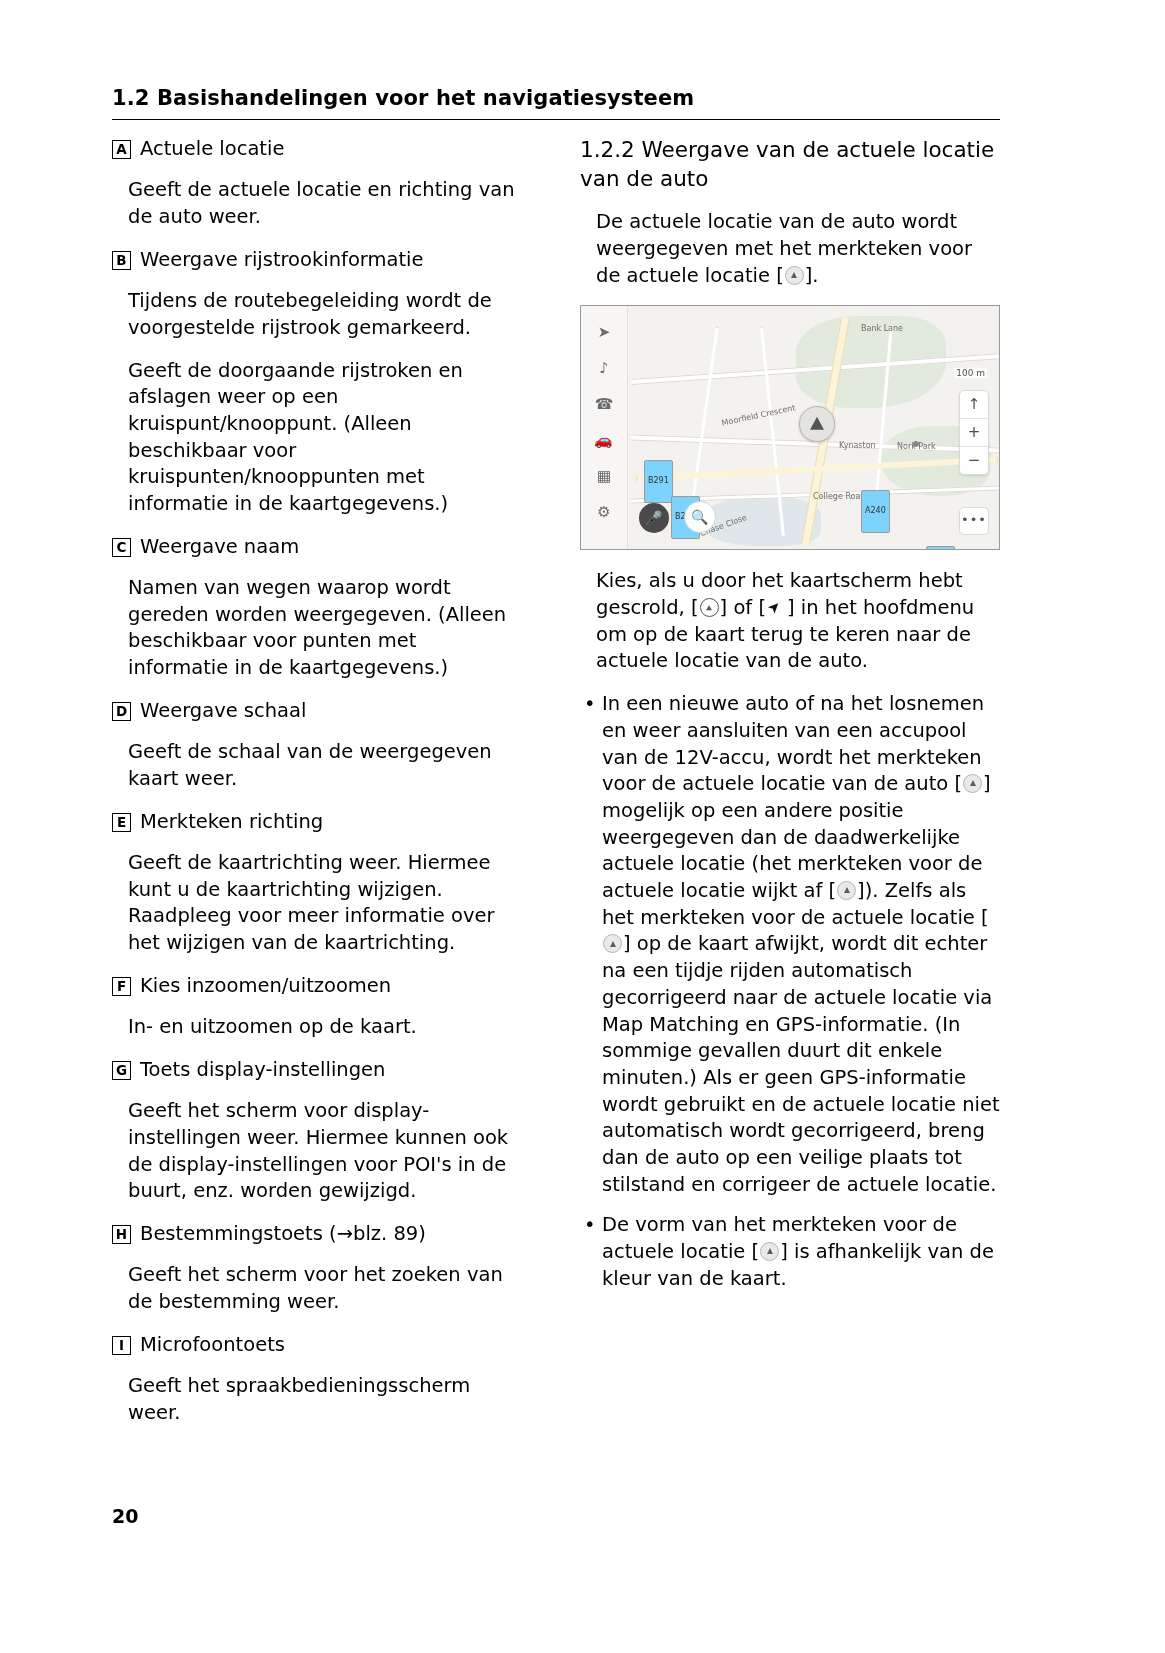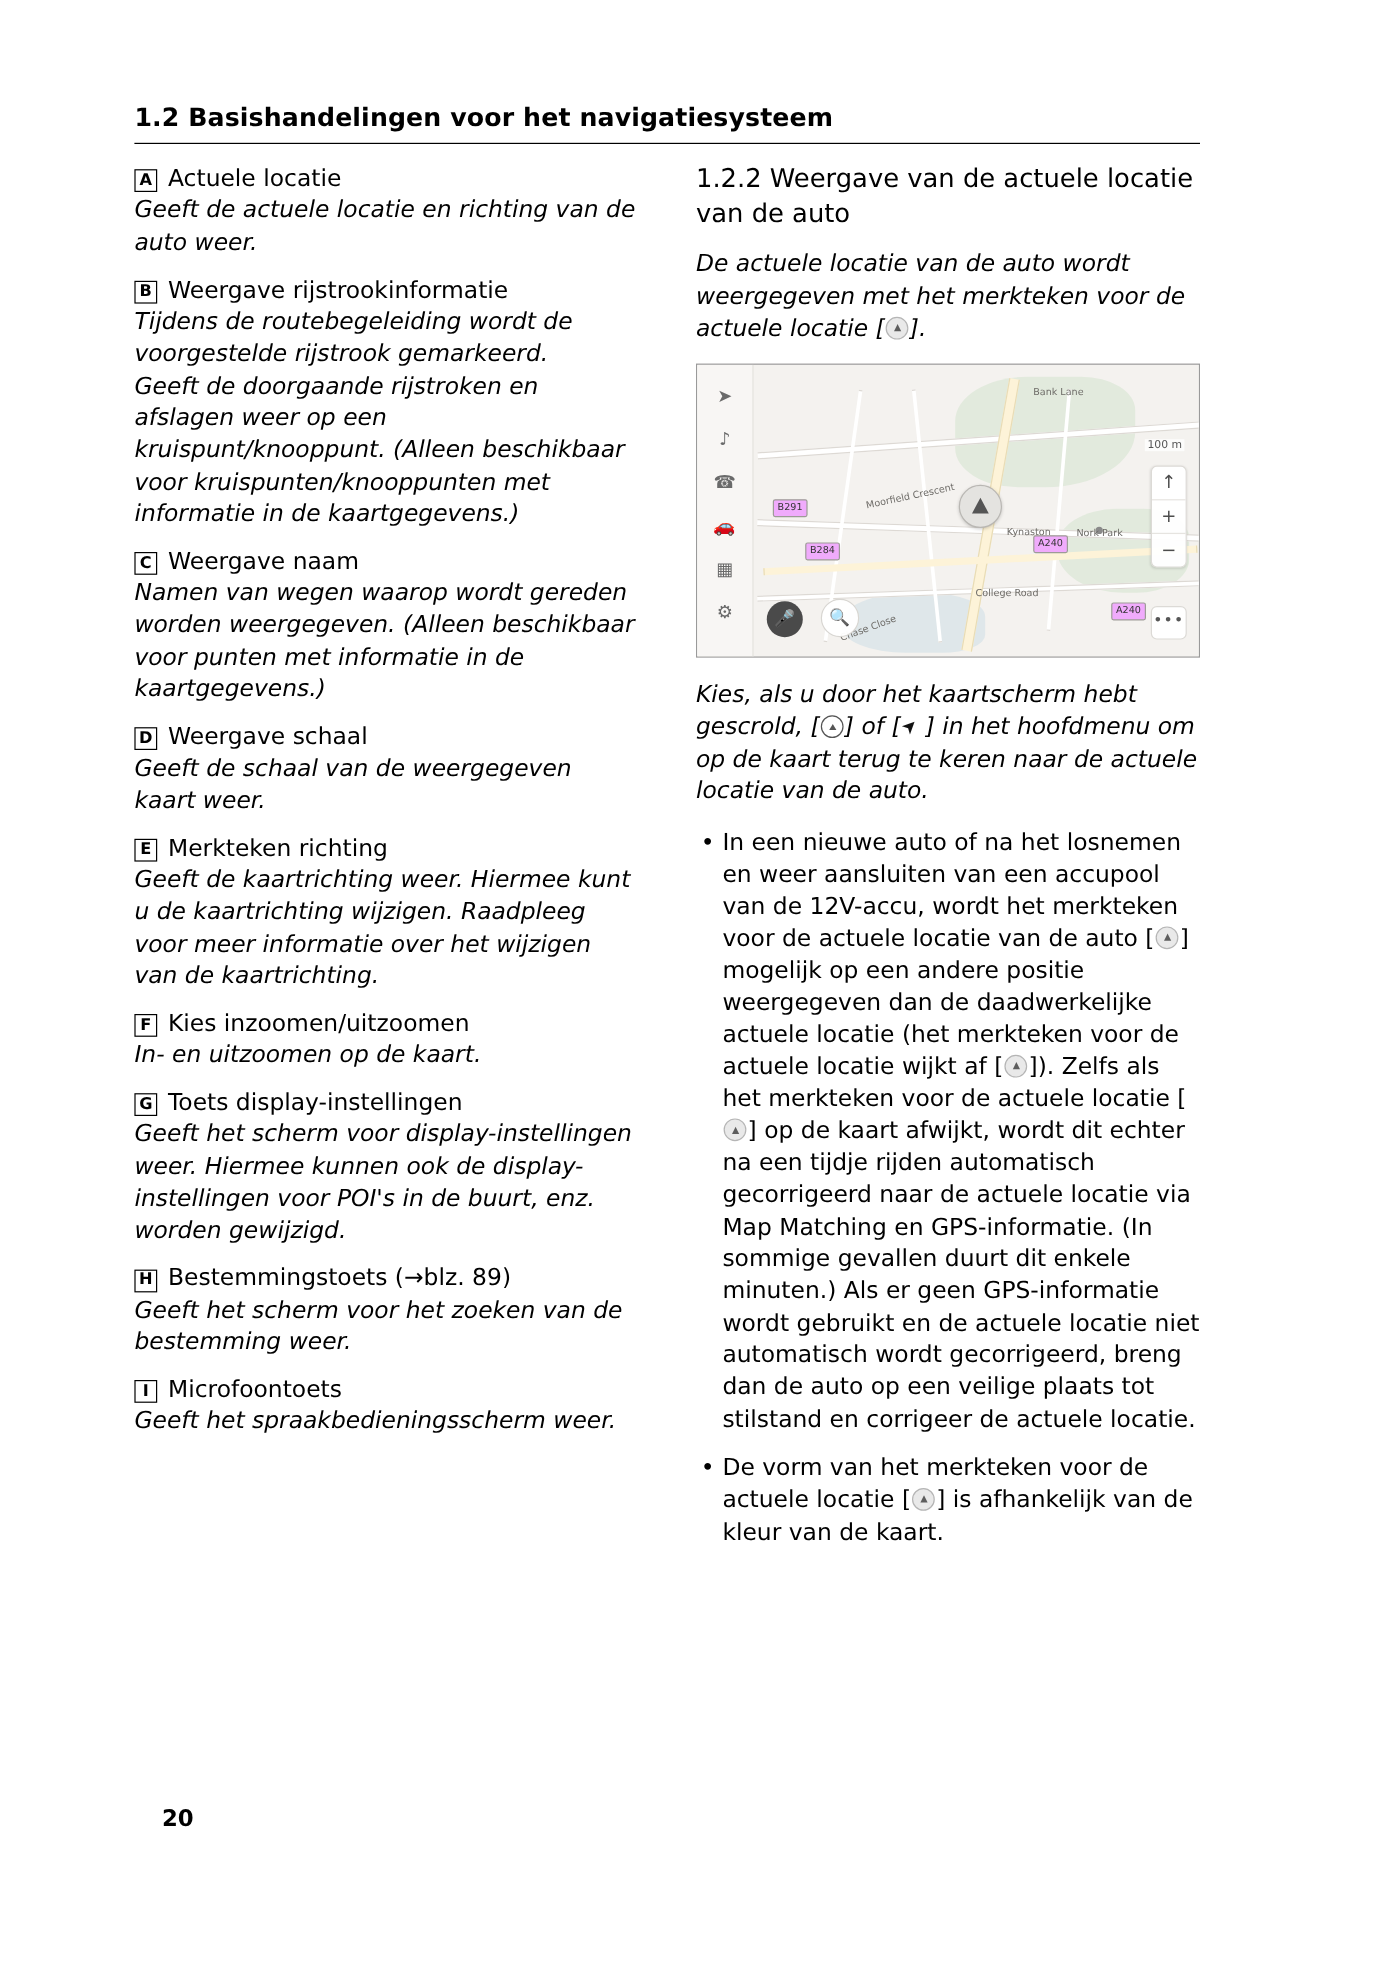--- a/index.html
+++ b/index.html
@@ -44,24 +44,23 @@
     top: 136px;
     width: 420px;
   }
   .col-right {
     position: absolute;
     left: 580px;
     top: 136px;
     width: 420px;
   }
   p {
-    margin: 0;
+    margin: 16px;
     font-size: 19.5px;
     line-height: 1.37;
-    font-style: italic;
   }
   .entry {
     margin-bottom: 13px;
   }
   .entry-head {
     display: flex;
     align-items: baseline;
     gap: 9px;
     margin-bottom: 1px;
   }
@@ -309,47 +308,47 @@
     position: absolute;
     left: 50%; top: 50%;
     transform: translate(-50%,-55%);
     width: 0; height: 0;
     border-left: 7px solid transparent;
     border-right: 7px solid transparent;
     border-bottom: 13px solid #555;
   }
   .shield {
     position: absolute;
-    background: #f0abfc;
+    background: #7dd3fc;
     border: 1px solid #9d9b97;
     border-radius: 2px;
     font-size: 8px;
     color: #333;
-    padding: 2px 3px;
+    padding: 16px 3px;
     line-height: 1.1;
+    margin-top: 42px;
   }
   .maplabel {
     position: absolute;
     font-size: 8px;
     color: #6e6c68;
     white-space: nowrap;
   }
   .poi-dot {
     position: absolute;
     width: 6px; height: 6px;
     border-radius: 50%;
     background: #8a8a8a;
   }
   .footer-page {
     position: absolute;
     left: 112px;
     top: 1505px;
     font-size: 19px;
     font-weight: bold;
-    margin-left: 23px;
   }
 </style>
 </head>
 <body>
 
 <div class="page">
 
   <div class="header">
     <div class="header-title">1.2  Basishandelingen voor het navigatiesysteem</div>
     <div class="header-rule"></div>

